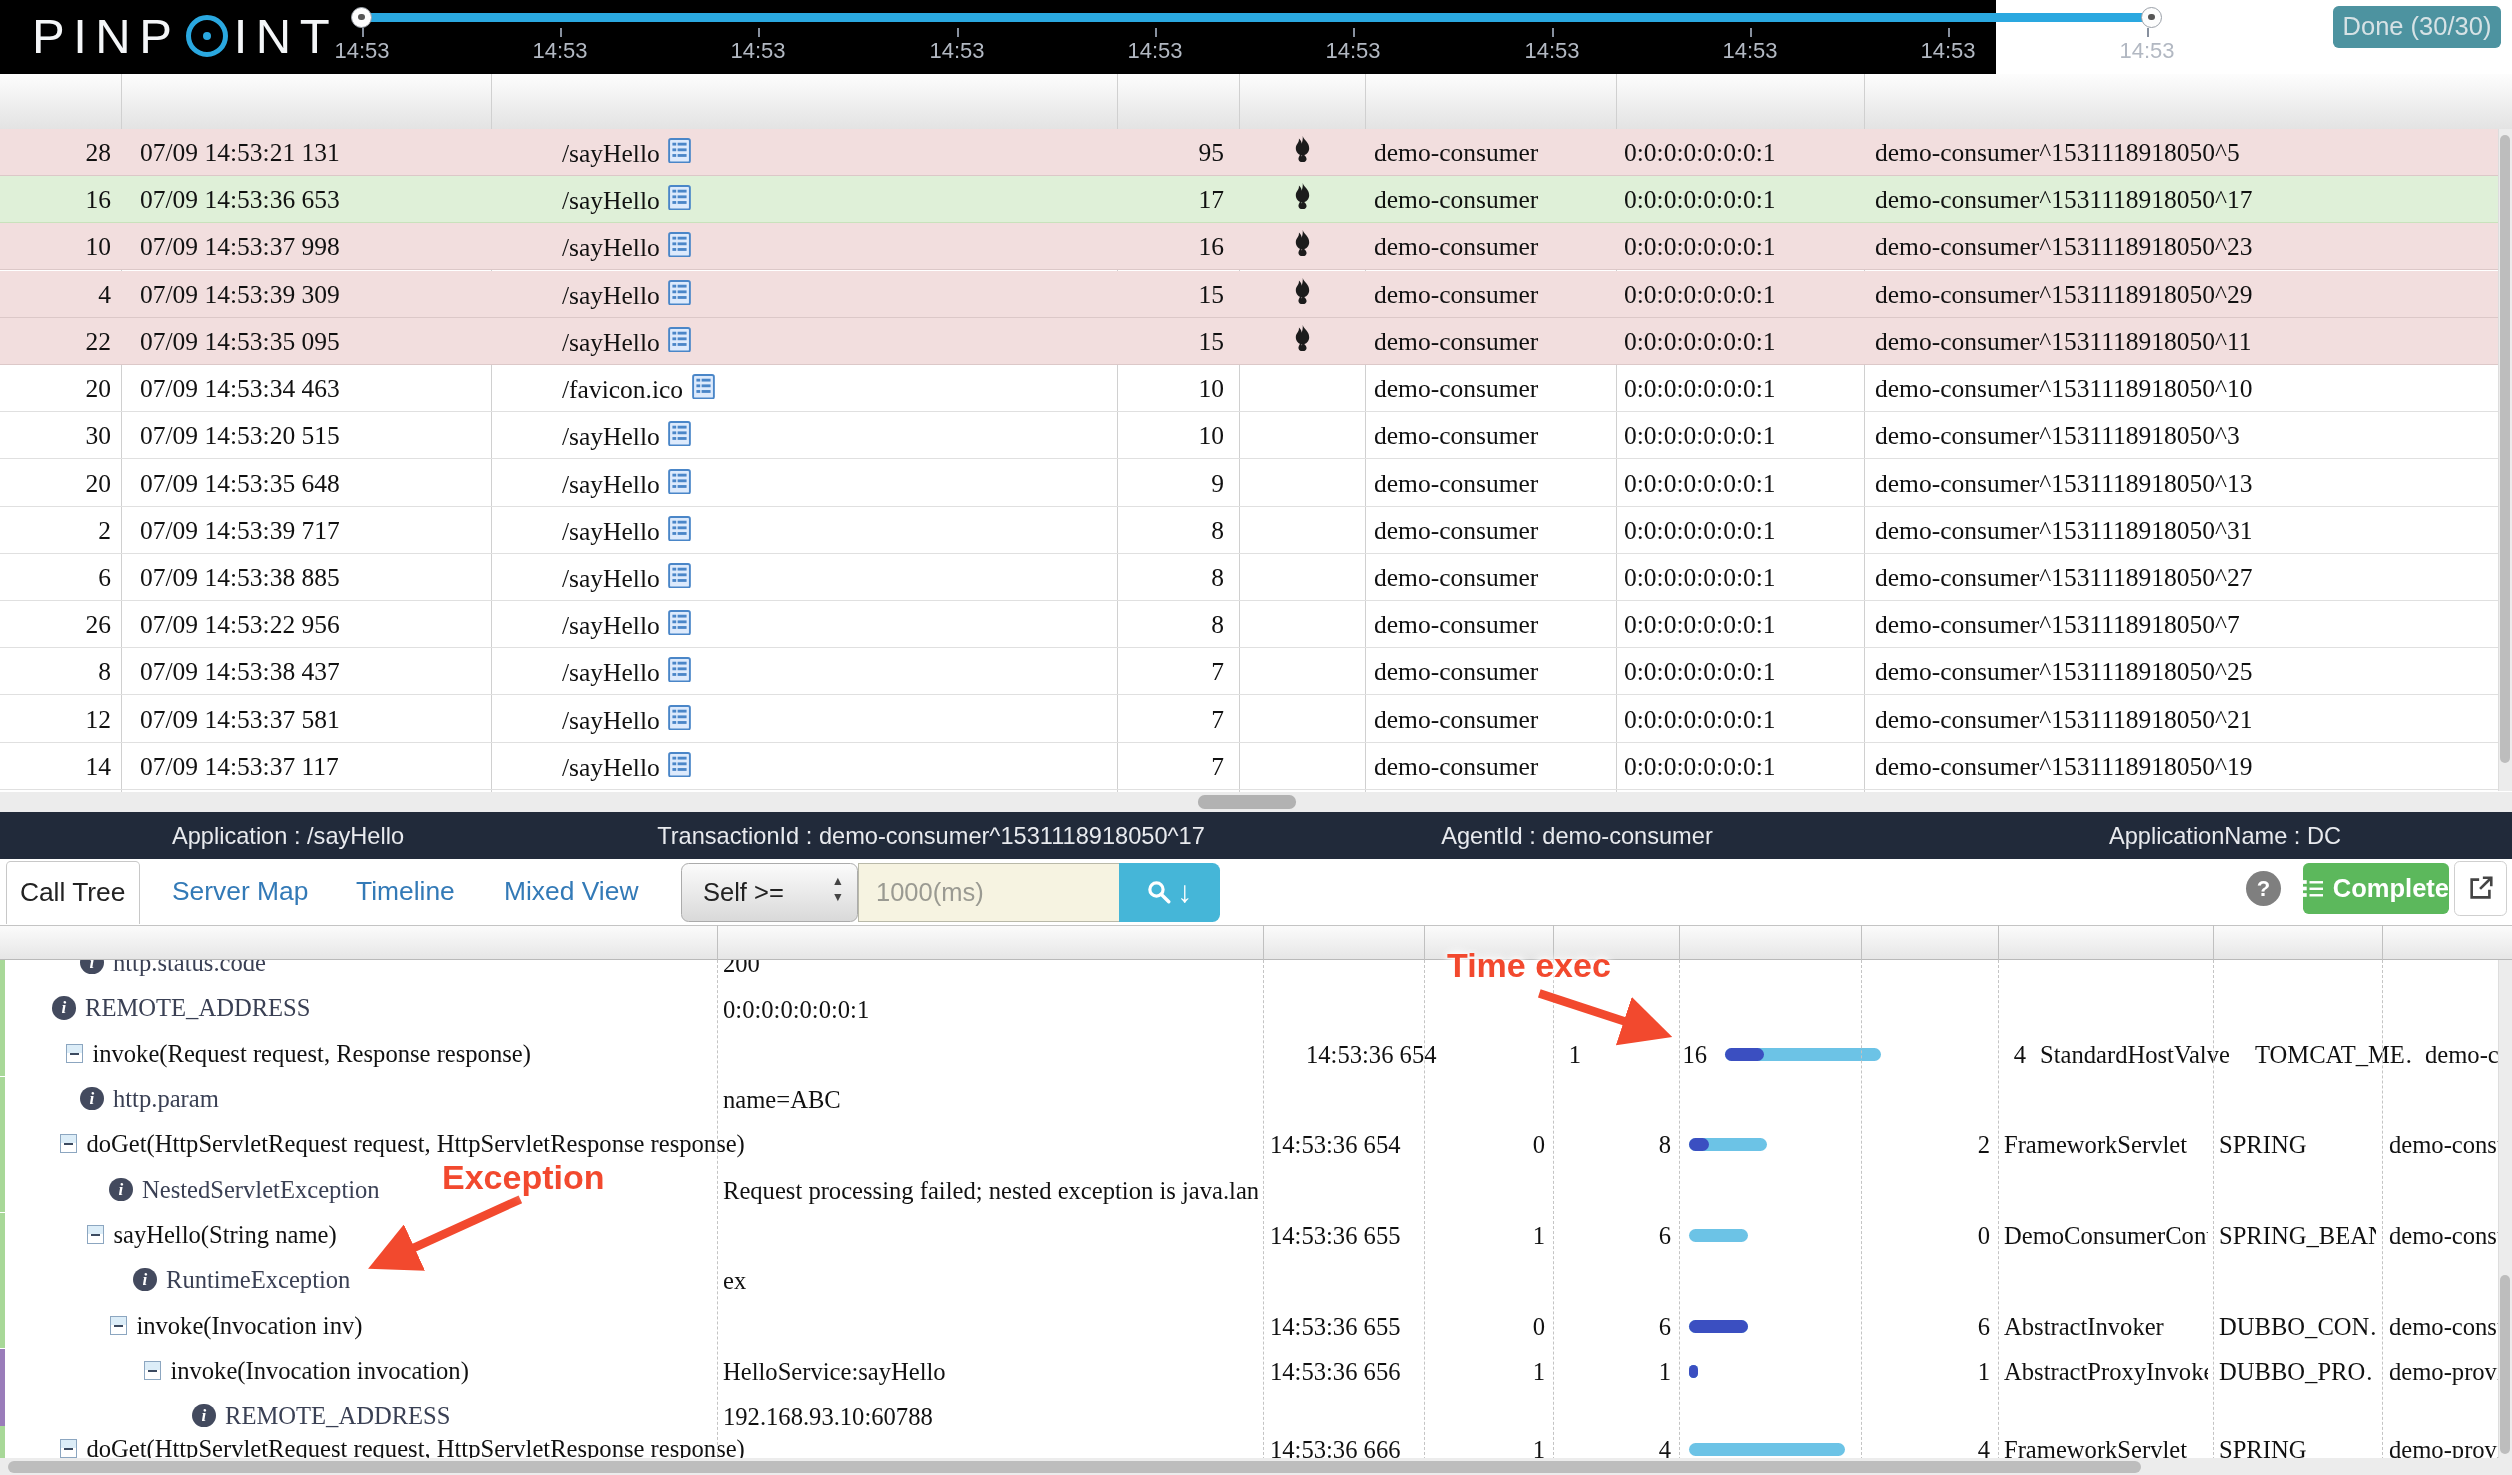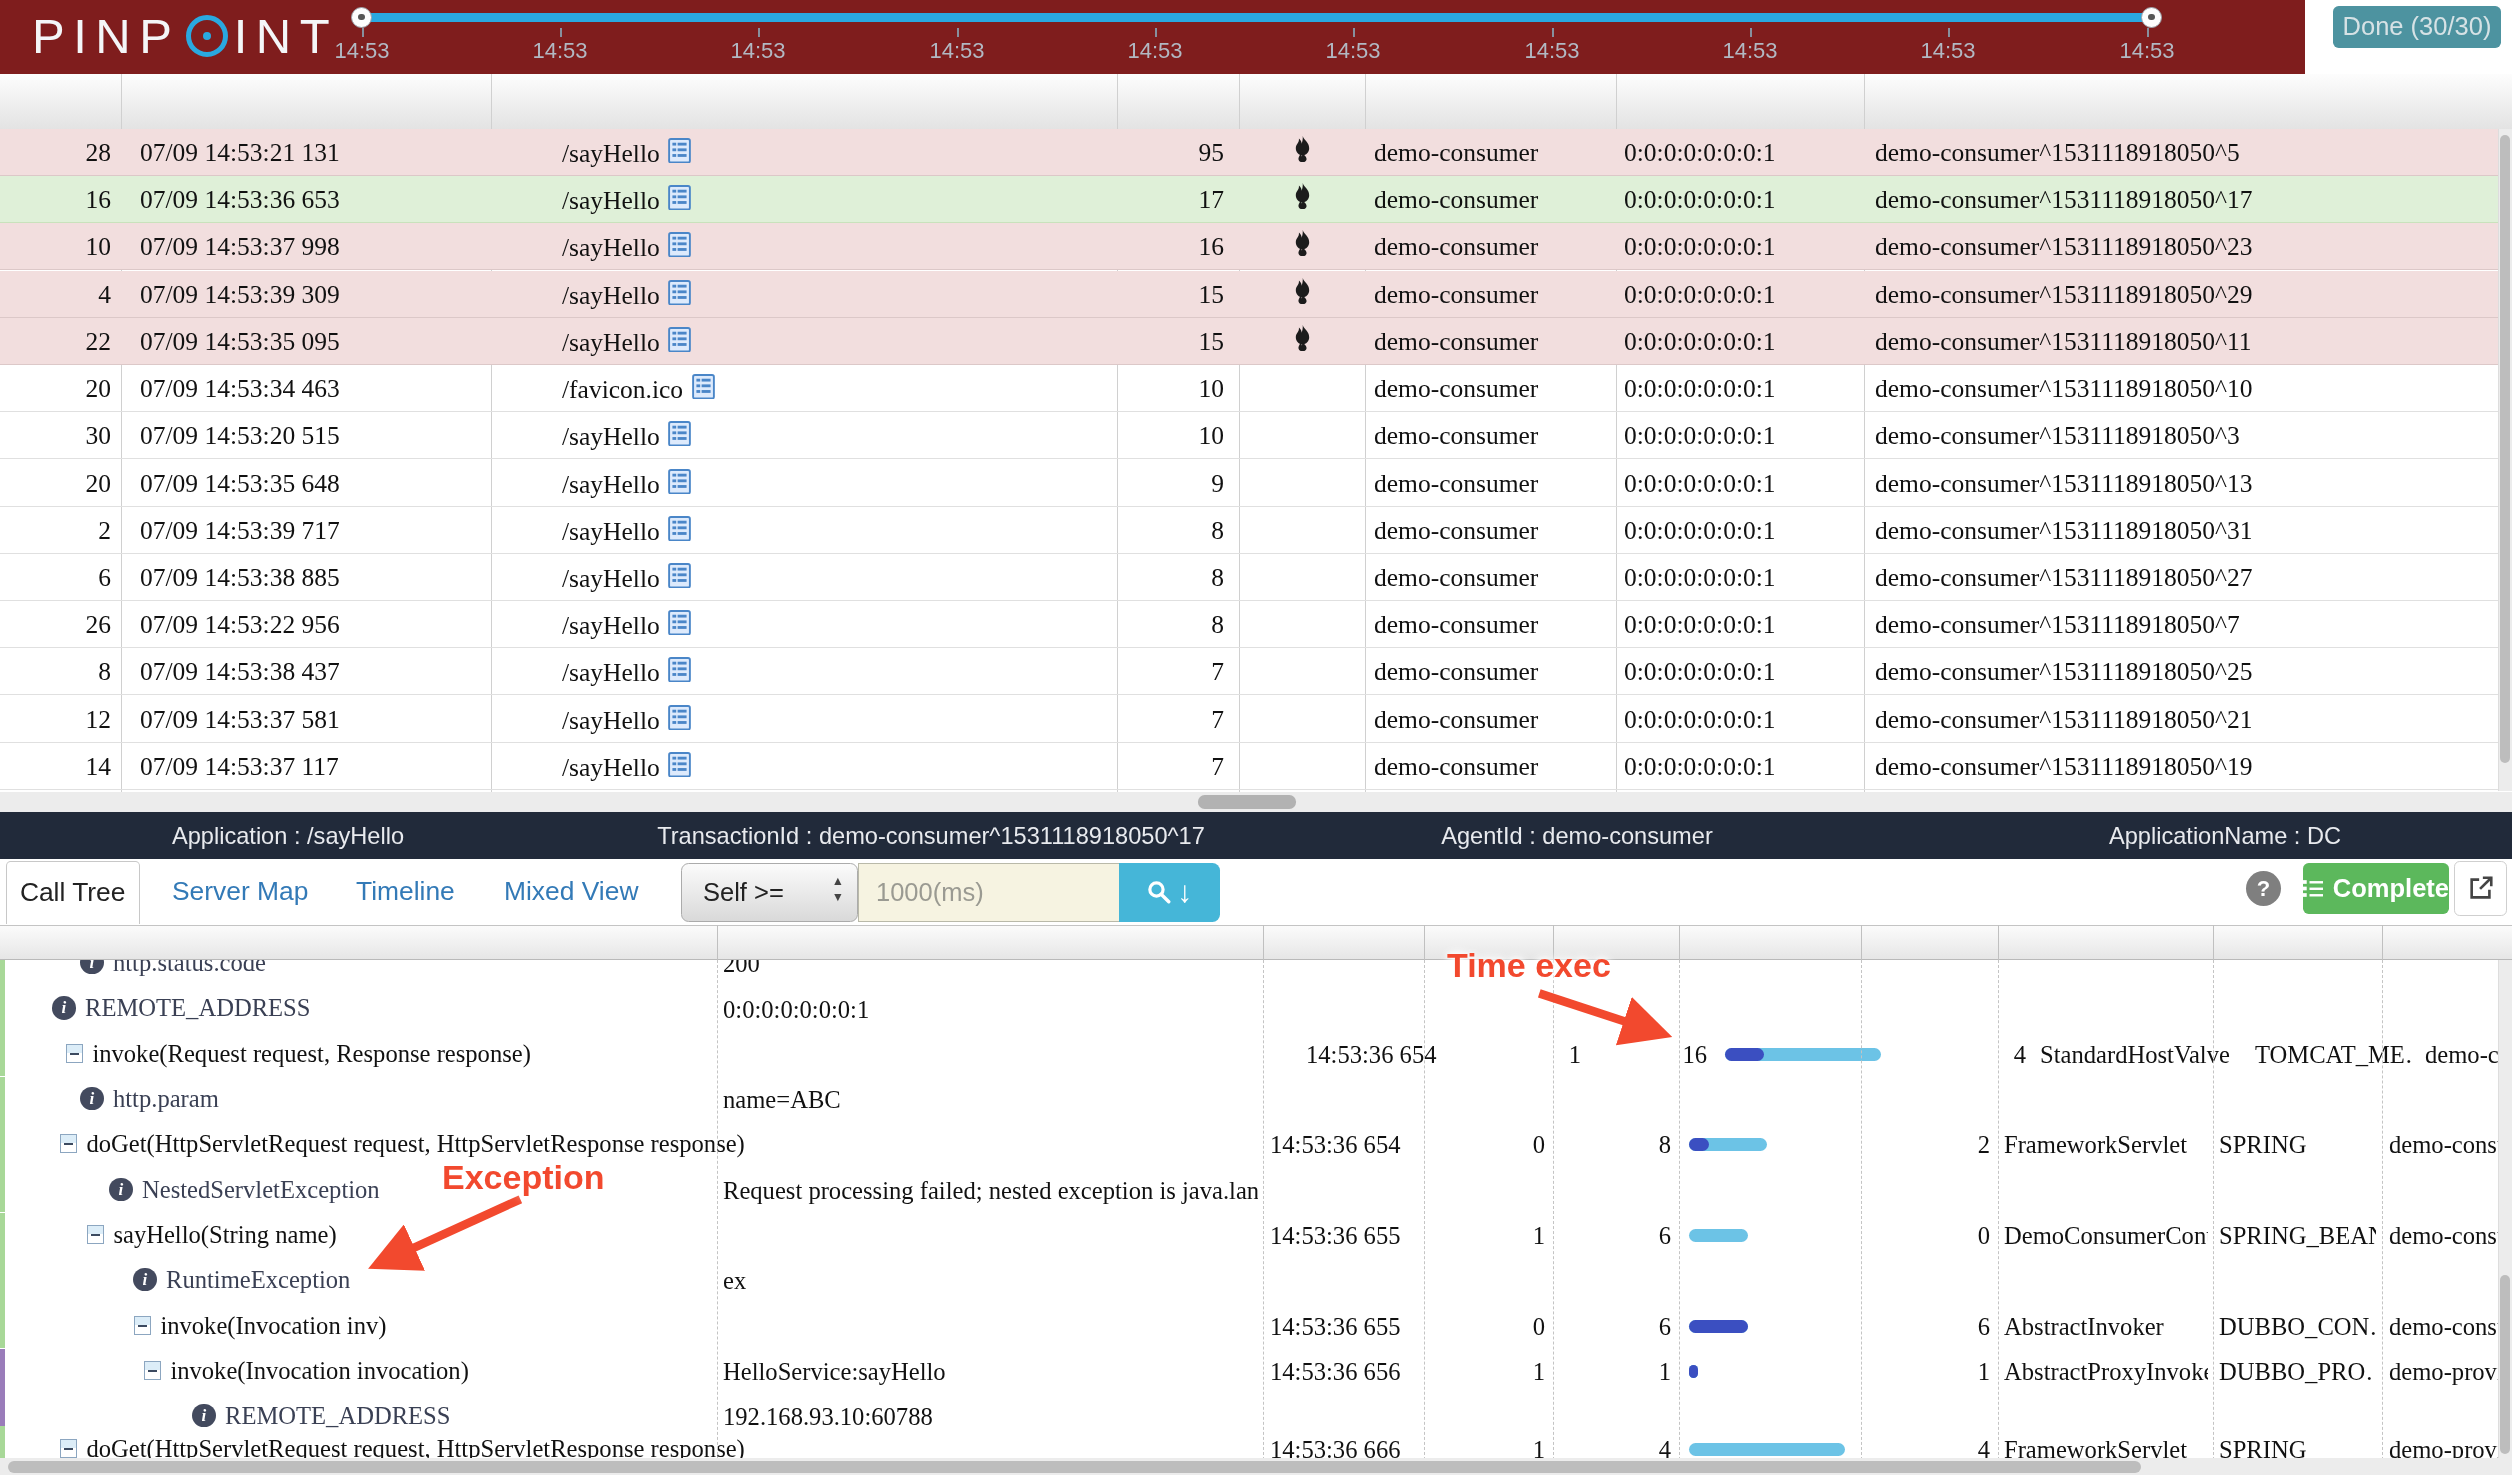--- a/index.html
+++ b/index.html
@@ -1,21 +1,21 @@
 <!DOCTYPE html>
 <html style="font-size:15px"><head>
 <meta charset="utf-8">
 <style>
   html,body{margin:0;padding:0;background:#888;}
   #screen{position:relative;width:2512px;height:1475px;background:#fff;overflow:hidden;
           font-family:"Liberation Sans",sans-serif;}
   .abs{position:absolute;}
 
   
-  #topbar{left:0;top:0;width:2305px;height:74px;background:#7f1d1d;}
+  #topbar{left:0;top:0;width:1996px;height:74px;background:#000000;}
   #logo{left:32px;top:9.4px;height:53px;display:flex;align-items:center;color:#f4f6f8;
         font-size:49px;font-weight:300;letter-spacing:8.5px;}
   #logo .ring{width:32px;height:32px;border:5.7px solid #2aa8e0;border-radius:50%;margin:0 5.7px;
         display:flex;align-items:center;justify-content:center;}
   #logo .dot{width:8.5px;height:8.5px;border-radius:50%;background:#2aa8e0;}
   #tl-line{left:362px;top:13.2px;width:1790px;height:8.5px;background:#2aa8e0;border-radius:3.8px;}
   .tl-handle{top:6.6px;width:21px;height:21px;border-radius:50%;background:#fdfdfd;border:1.9px solid #9aa0a8;
         box-sizing:border-box;display:flex;align-items:center;justify-content:center;}
   .tl-handle i{width:6.6px;height:6.6px;border-radius:50%;background:#555;}
   .tl-tick{top:28px;width:1.9px;height:8.5px;background:#87909e;}
@@ -640,21 +640,21 @@
         <div class="bar" style="width: 59px; background: rgb(108, 195, 230);"></div>
       </div>
       <div class="ct-row" style="top: 298px;">
         <div class="ct-method info" style="left: 133px;">
           <span class="info-ic">i</span>
           <span>RuntimeException</span>
         </div>
         <div class="ct-cell ct-arg">ex</div>
       </div>
       <div class="ct-row" style="top: 344px;">
-        <div class="ct-method" style="left: 134px;">
+        <div class="ct-method" style="left: 110px;">
           <span class="exp-ic"></span>
           <span>invoke(Invocation inv)</span>
         </div>
         <div class="ct-cell ct-start">14:53:36 655</div>
         <div class="ct-cell ct-gap">0</div>
         <div class="ct-cell ct-exec">6</div>
         <div class="ct-cell ct-self">6</div>
         <div class="ct-cell ct-class">AbstractInvoker</div>
         <div class="ct-cell ct-api">DUBBO_CON…</div>
         <div class="ct-cell ct-agent">demo-consumer</div>

